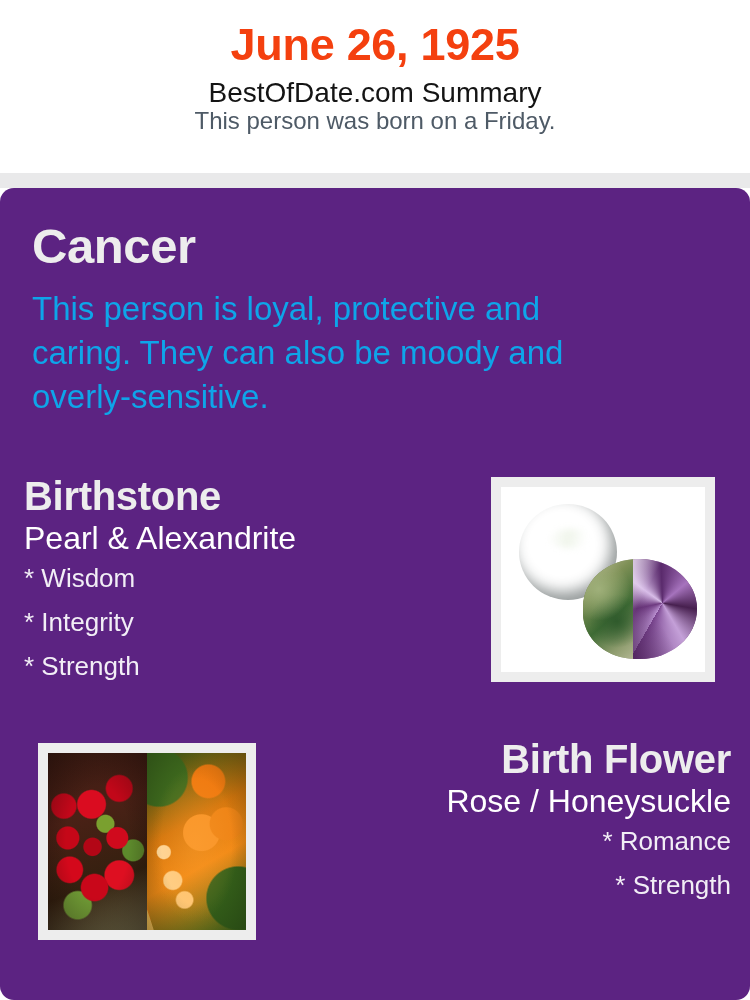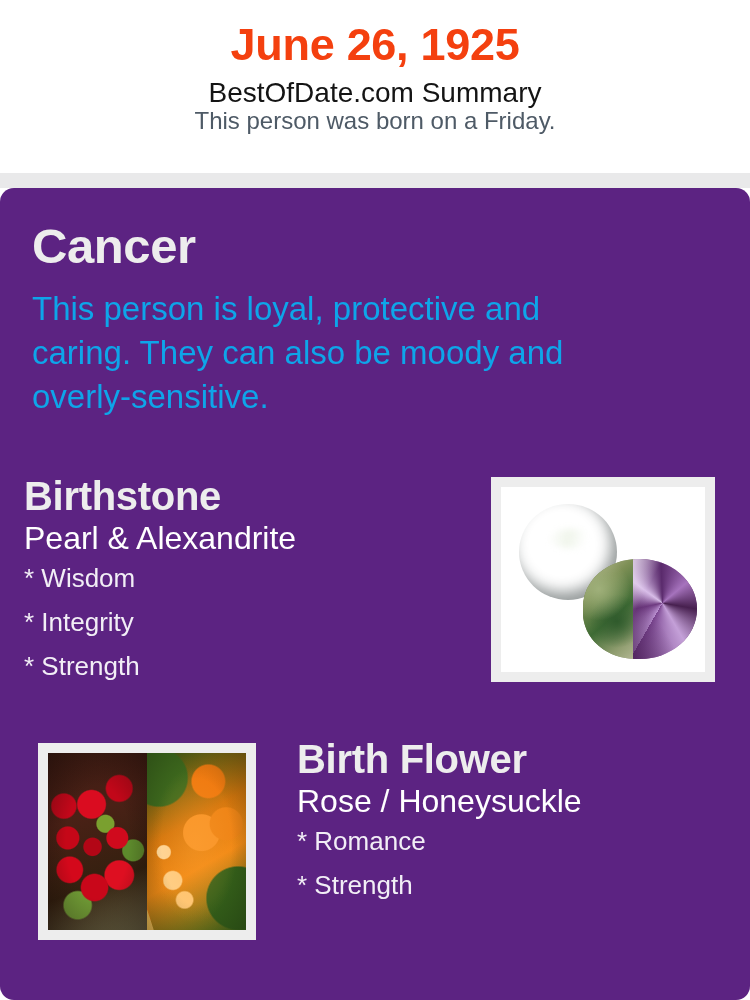--- a/index.html
+++ b/index.html
@@ -207,21 +207,21 @@
       radial-gradient(circle at 92% 82%, #35601a 0 18%, rgba(0,0,0,0) 19%),
       linear-gradient(150deg, #2f5a18 0%, #d5760d 40%, #f28a16 62%, #3c6a1d 100%);
   }
   .honey-half::after {
     content:""; position:absolute; inset:0;
     background:radial-gradient(ellipse at 48% 52%, rgba(255,170,60,.30) 0%, rgba(0,0,0,0) 60%),
                radial-gradient(ellipse at 50% 50%, rgba(0,0,0,0) 50%, rgba(15,30,8,.35) 100%);
   }
 
   
-  .flower-block { position:absolute; left:297px; top:551px; width:440px; }
+  .flower-block { position:absolute; left:291px; top:551px; width:440px;text-align:right; }
 </style>
 </head>
 <body>
 
 <div id="card">
 
   <div class="header">
     <div class="date-title">June 26, 1925</div>
     <div class="site-summary">BestOfDate.com Summary</div>
     <div class="born-line">This person was born on a Friday.</div>

